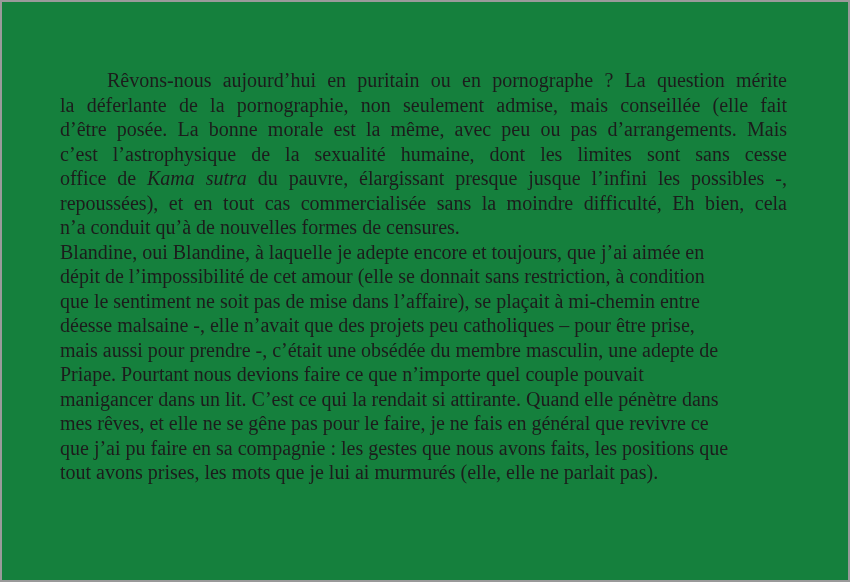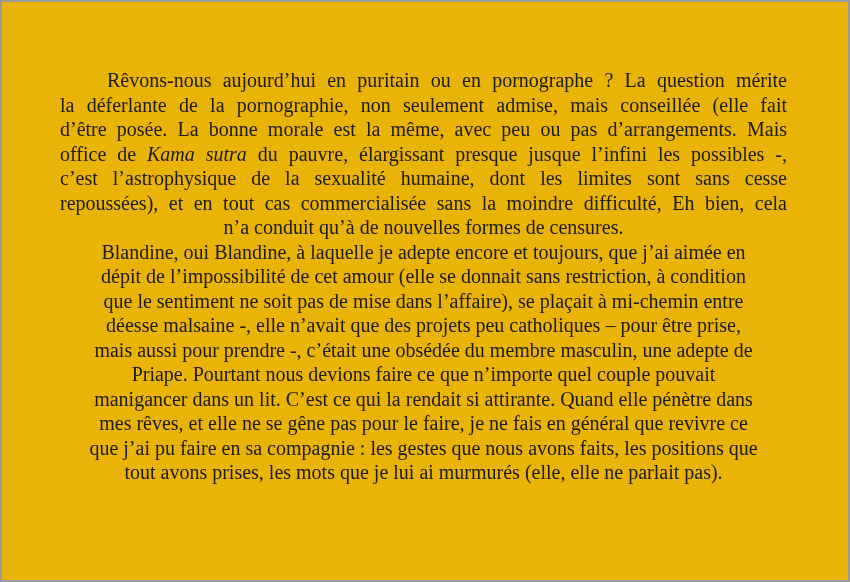--- a/index.html
+++ b/index.html
@@ -22,45 +22,45 @@
     position: absolute;
     left: 58px;
     top: 66px;
     width: 727px;
     font-size: 20px;
     line-height: 24.5px;
     text-rendering: optimizeLegibility;
   }
   .paragraph { margin: 0; }
   .line {
-    text-align: center;
+    text-align: left;
     min-height: 24.5px;
   }
   .line.just {
     text-align: justify;
     text-align-last: justify;
   }
   .line.indent {
     padding-left: 47px;
   }
   .line em {
     font-style: italic;
   }
 </style>
 </head>
 <body>
 
-<div class="page" style="background: #eab308; border-color: rgb(154, 154, 154); color: rgb(28, 28, 28); text-decoration: underline;">
+<div class="page" style="background: #15803d; border-color: rgb(154, 154, 154); color: rgb(28, 28, 28); text-decoration: underline;">
   <div class="text-block">
       <div class="paragraph">
         <div class="line just indent">Rêvons-nous aujourd’hui en puritain ou en pornographe ? La question mérite</div>
         <div class="line just">la déferlante de la pornographie, non seulement admise, mais conseillée (elle fait</div>
         <div class="line just">d’être posée. La bonne morale est la même, avec peu ou  pas d’arrangements. Mais</div>
+        <div class="line just">c’est l’astrophysique de la sexualité humaine, dont les limites sont sans cesse</div>
         <div class="line just"><span>office de </span><em>Kama sutra</em><span> du pauvre, élargissant presque jusque l’infini les possibles -,</span></div>
-        <div class="line just">c’est l’astrophysique de la sexualité humaine, dont les limites sont sans cesse</div>
         <div class="line just">repoussées), et en tout cas commercialisée sans la moindre difficulté, Eh bien, cela</div>
         <div class="line">n’a conduit qu’à de nouvelles formes de censures.</div>
       </div>
       <div class="paragraph">
         <div class="line">Blandine, oui Blandine, à laquelle je adepte encore et toujours, que j’ai aimée en</div>
         <div class="line">dépit de l’impossibilité de cet amour (elle se donnait sans restriction, à condition</div>
         <div class="line">que le sentiment ne soit pas de mise dans l’affaire), se plaçait à mi-chemin entre</div>
         <div class="line">déesse malsaine -, elle n’avait que des projets peu catholiques – pour être prise,</div>
         <div class="line">mais aussi pour prendre -, c’était une obsédée du membre masculin, une adepte de</div>
         <div class="line">Priape. Pourtant nous devions faire ce que n’importe quel couple pouvait</div>

